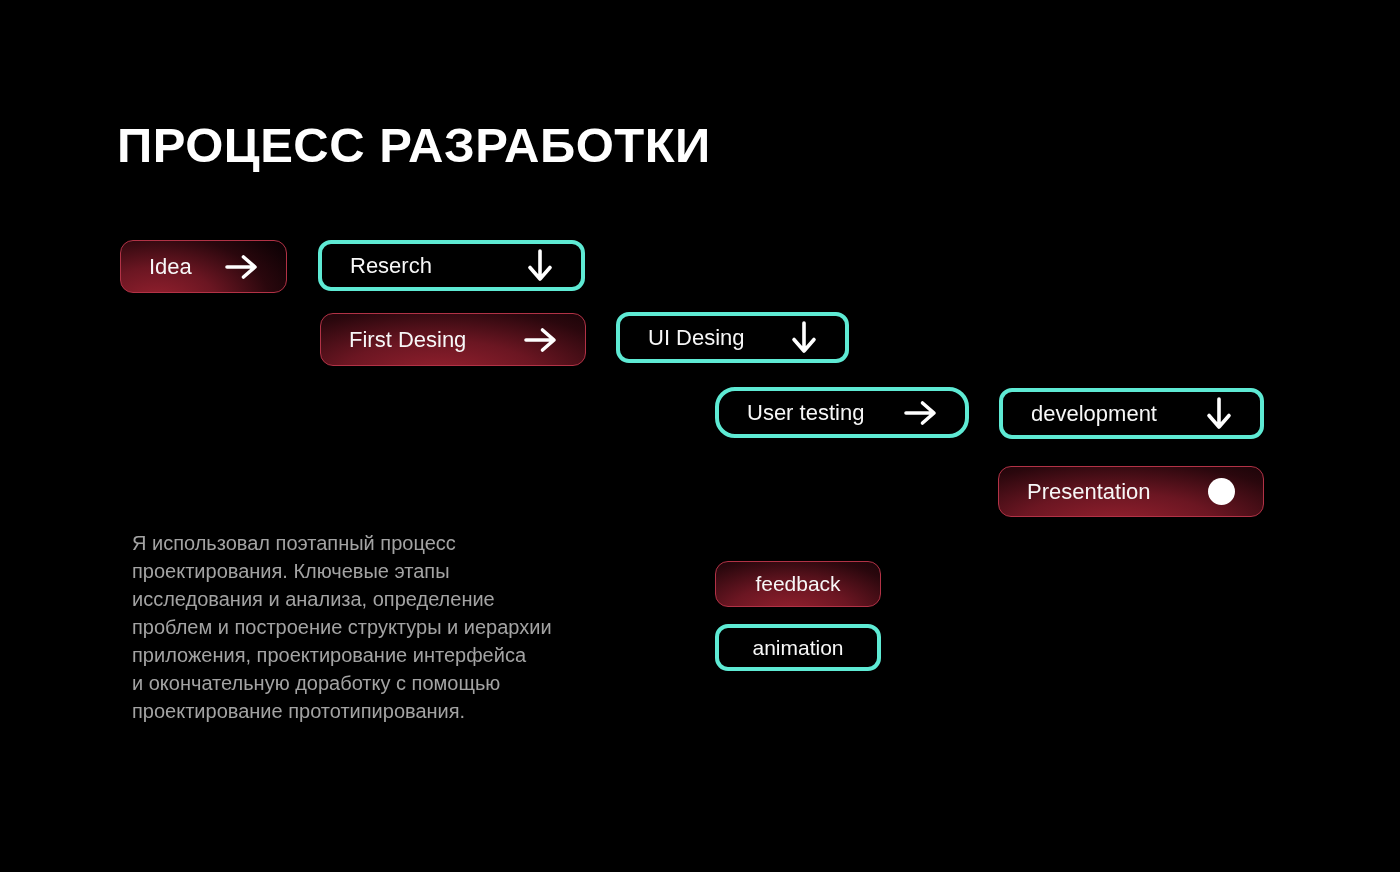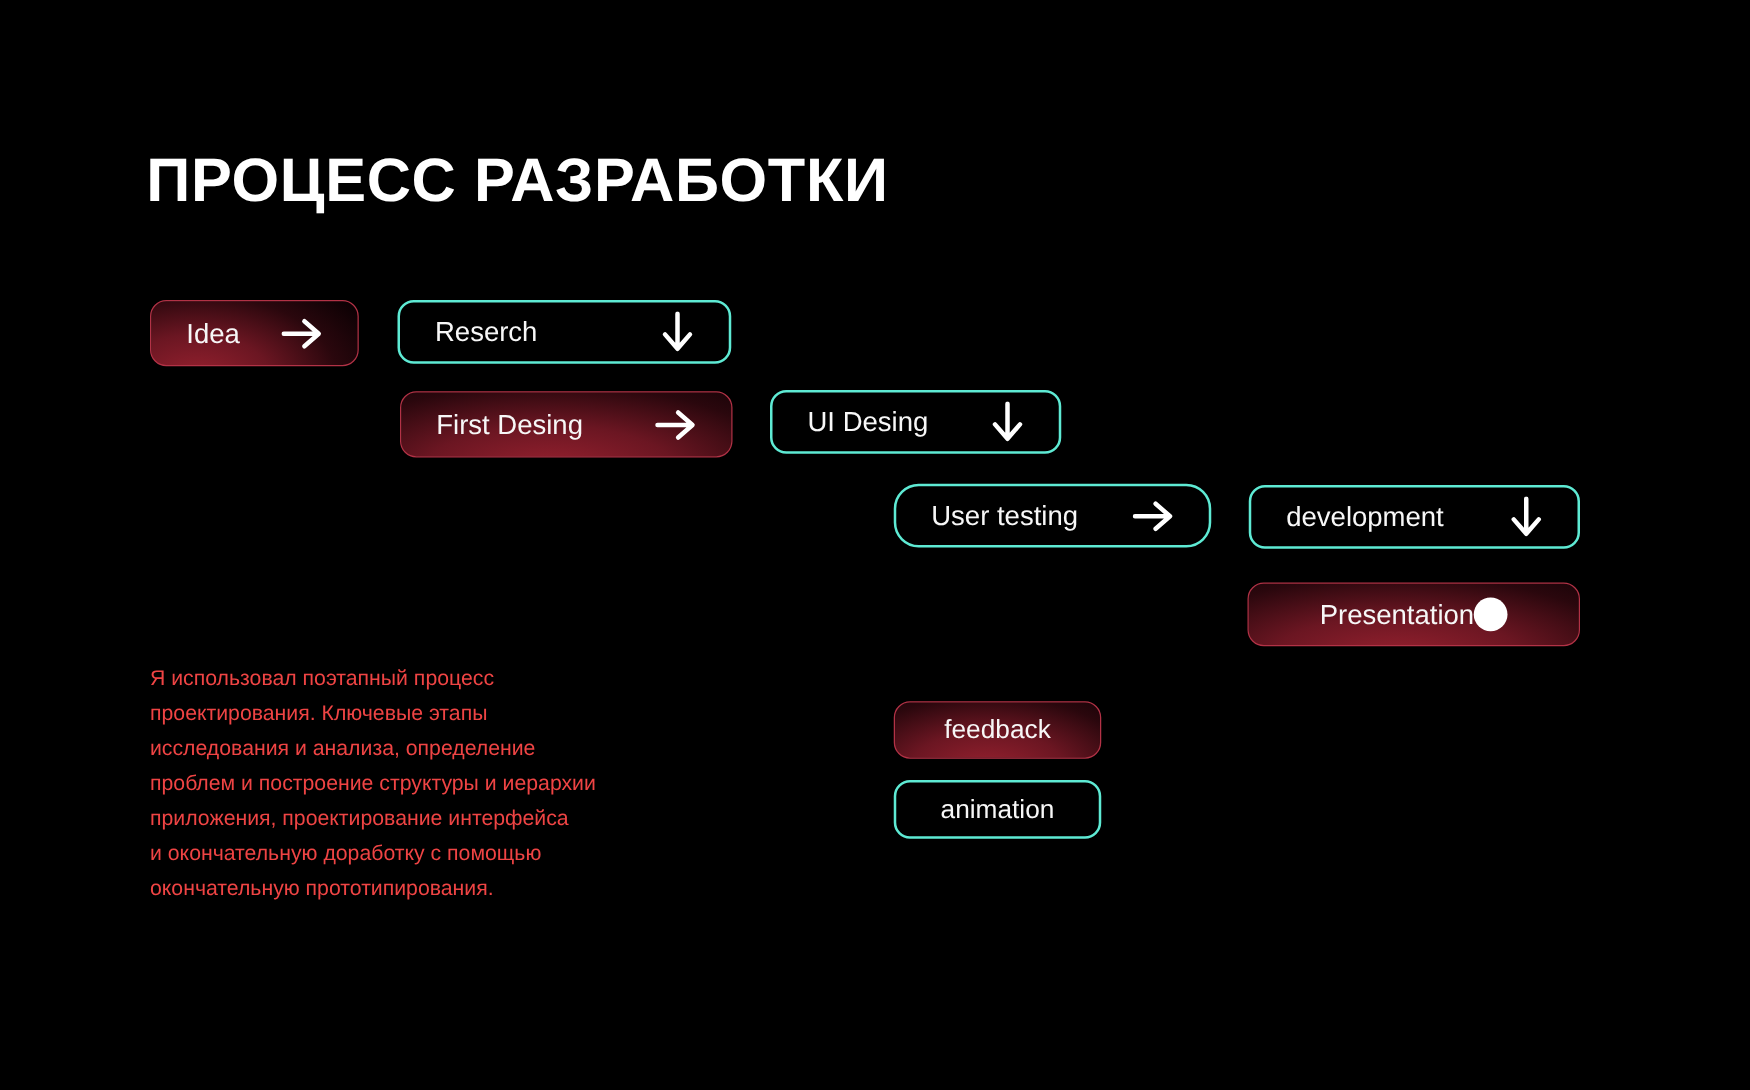--- a/index.html
+++ b/index.html
@@ -38,21 +38,21 @@
     font-size: 22px;
     font-weight: 400;
     white-space: nowrap;
   }
   .pill.center {
     justify-content: center;
     padding: 12px 12px;
     font-size: 21px;
   }
   .pill.outline {
-    border: 2px solid #5eead4;
+    border: 4px solid #5eead4;
     background: #000000;
   }
   .pill.red {
     border: 1.6px solid #b23246;
     background:
       radial-gradient(95% 185% at 40% 122%,
         #97212f 0%, #6b1622 38%, #2a070d 72%, #0d0104 100%);
   }
   .pill.red.hot-left {
     background:
@@ -76,31 +76,31 @@
     border-radius: 50%;
     background: #ffffff;
   }
   
   .p-idea          { left: 120px; top: 240px; width: 167px; height: 53px; }
   .p-reserch       { left: 318px; top: 240px; width: 267px; height: 51px; }
   .p-first-concept { left: 320px; top: 313px; width: 266px; height: 53px; }
   .p-ui-desing     { left: 616px; top: 312px; width: 233px; height: 51px; }
   .p-user-testing  { left: 715px; top: 387px; width: 254px; height: 51px; border-radius: 20px; }
   .p-development   { left: 999px; top: 388px; width: 265px; height: 51px; }
-  .p-presentation  { left: 998px; top: 466px; width: 266px; height: 51px; justify-content: center; }
+  .p-presentation  { left: 998px; top: 466px; width: 266px; height: 51px; }
   .p-feedback      { left: 715px; top: 561px; width: 166px; height: 46px; }
   .p-animation     { left: 715px; top: 624px; width: 166px; height: 47px; }
 
   .description {
     position: absolute;
-    left: 120px;
+    left: 132px;
     top: 529px;
     width: 500px;
-    color: #ef4444;
-    font-size: 17px;
+    color: #a3a3a3;
+    font-size: 20px;
     font-weight: 400;
   }
   .description .line {
     height: 28px;
     line-height: 28px;
     white-space: nowrap;
   }
 </style>
 </head>
 <body>
@@ -178,16 +178,16 @@
     <span class="label">animation</span>
   </div>
 
   <div class="description">
     <div class="line">Я использовал поэтапный процесс</div>
     <div class="line">проектирования. Ключевые этапы</div>
     <div class="line">исследования и анализа, определение</div>
     <div class="line">проблем и построение структуры и иерархии</div>
     <div class="line">приложения, проектирование интерфейса</div>
     <div class="line">и окончательную доработку с помощью</div>
-    <div class="line">окончательную прототипирования.</div>
+    <div class="line">проектирование прототипирования.</div>
   </div>
 
 </div>
 
 </body></html>

